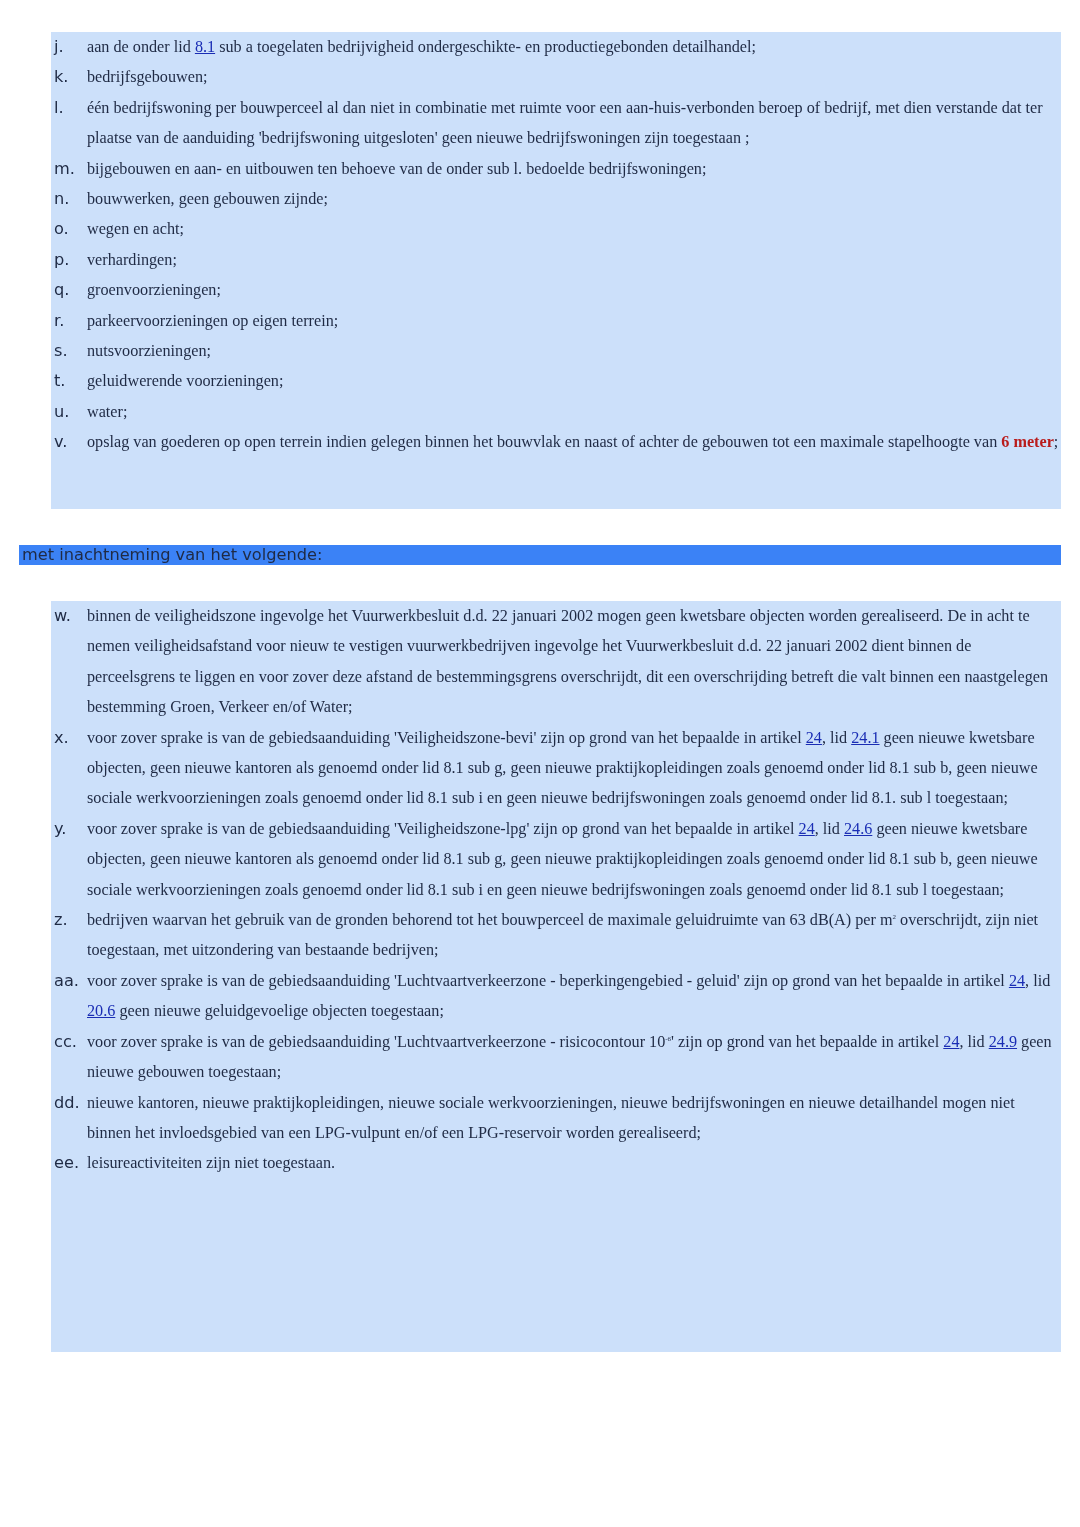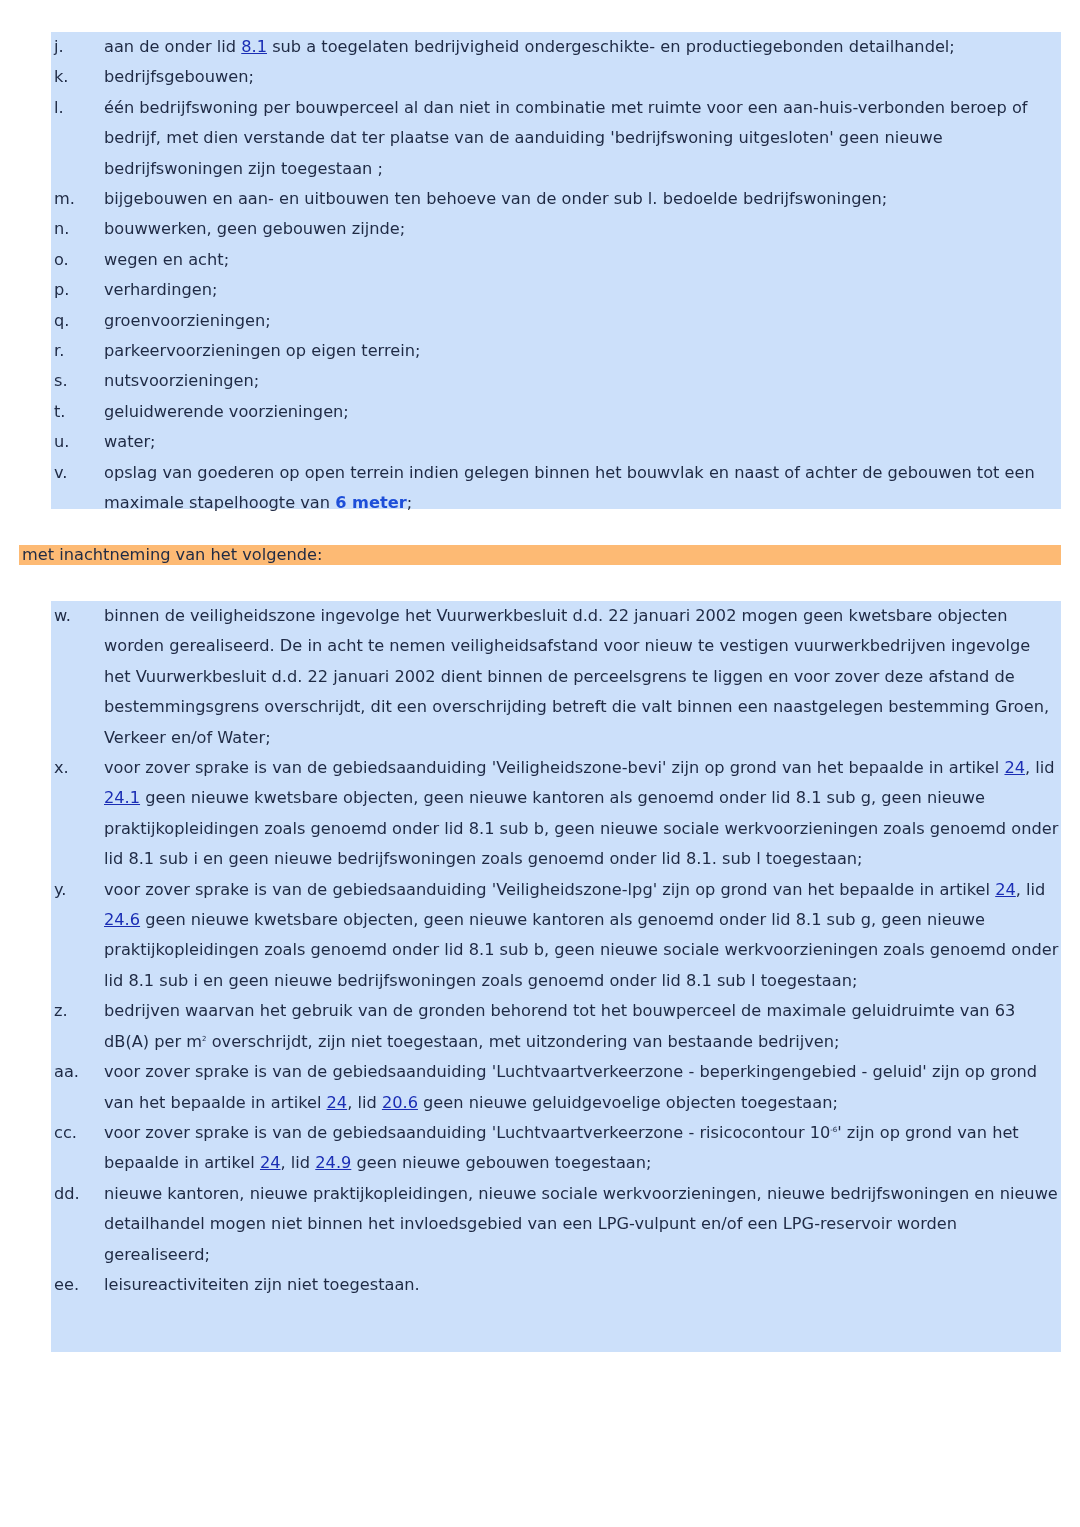--- a/index.html
+++ b/index.html
@@ -6,28 +6,28 @@
   body {
     width: 1080px; height: 1527px; position: relative; overflow: hidden;
     font-family: "DejaVu Sans", sans-serif; font-size: 16.2px; color: #1f2a44;
   }
   .block {
     position: absolute; left: 51px; width: 1010px;
     background: #cce0fa;
   }
   .intro {
     position: absolute; left: 19px; width: 1042px; top: 545px; height: 20px;
-    background: #fdba74; line-height: 20px; padding-left: 3px; box-sizing: border-box;
+    background: #3b82f6; line-height: 20px; padding-left: 3px; box-sizing: border-box;
   }
   .item { position: relative; line-height: 30.4px; }
   .lbl { position: absolute; left: 3px; top: 0; }
-  .txt { display: block; padding-left: 53px; }
+  .txt { display: block; padding-left: 36px; font-family: Liberation Serif, serif; }
   a.lnk { color: #1a2db4; text-decoration: underline; }
   sup { font-size: 7px; vertical-align: 6px; line-height: 0; }
-  b { font-weight: bold; color: #1d4ed8; }
+  b { font-weight: bold; color: #b91c1c; }
 </style>
 </head>
 <body>
 
 <div class="block" id="list1" style="top:32px;height:477px;">
     <div class="item">
       <span class="lbl">j.</span>
       <span class="txt">aan de onder lid <a class="lnk" href="#">8.1</a> sub a toegelaten bedrijvigheid ondergeschikte- en productiegebonden detailhandel;</span>
     </div>
     <div class="item">

